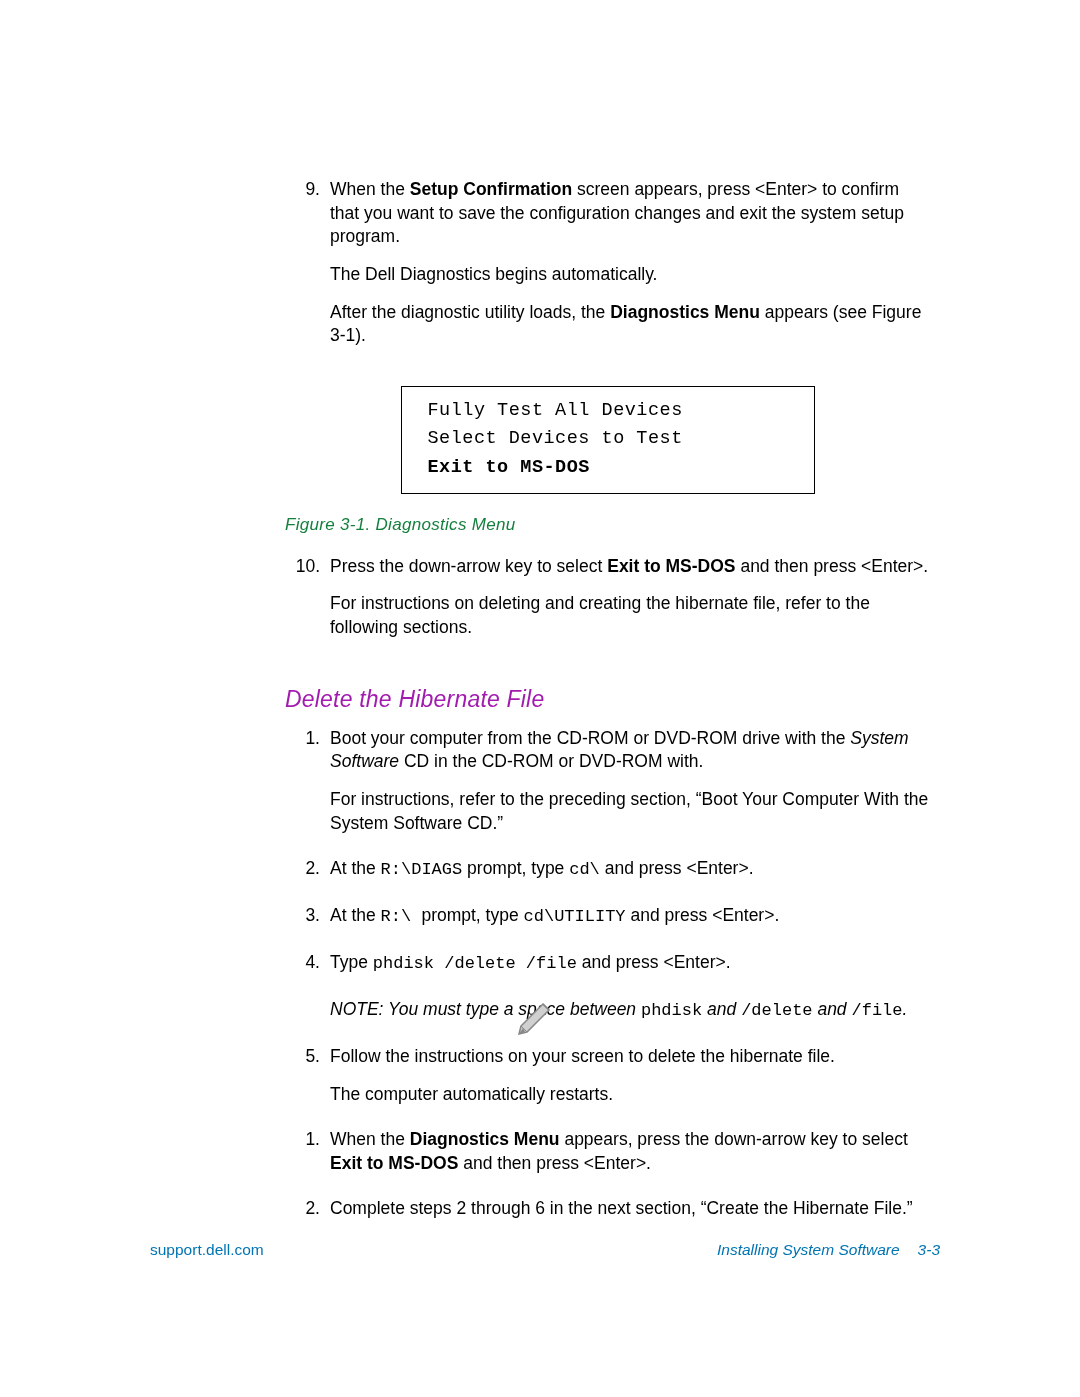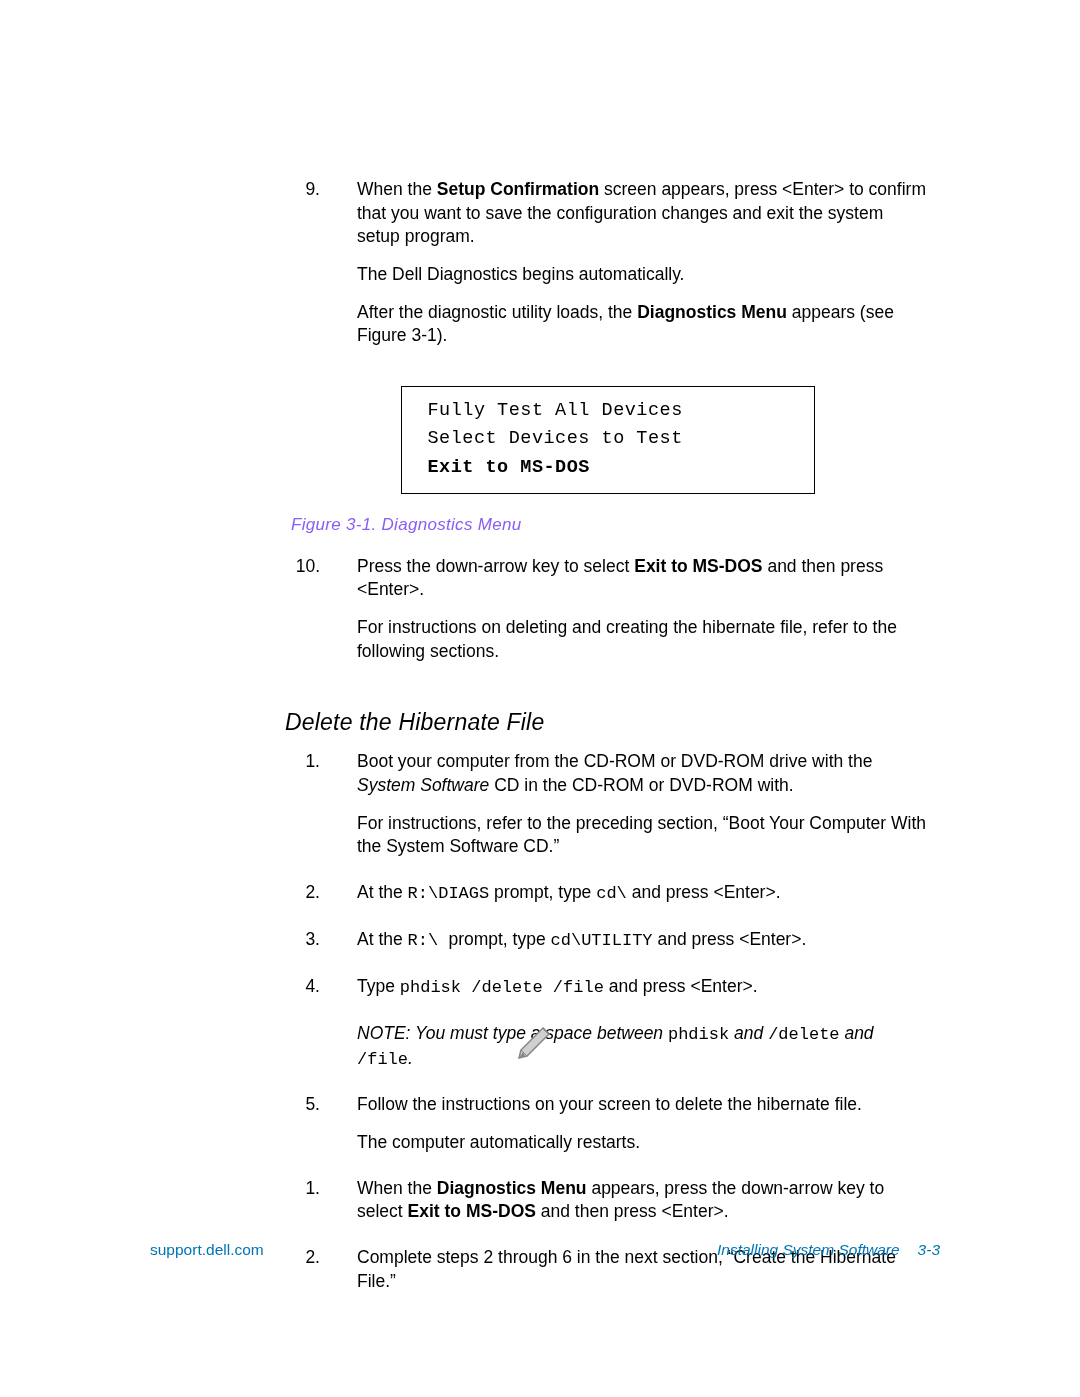--- a/index.html
+++ b/index.html
@@ -22,42 +22,42 @@
     padding: 170px 150px 0 150px;
     box-sizing: border-box;
   }
   .content {
     margin-left: 135px;
     font-size: 17.5px;
     line-height: 1.35;
   }
   .ol-row { display: flex; margin-top: 8px; }
   .ol-num { width: 35px; flex-shrink: 0; text-align: right; padding-right: 10px; }
-  .ol-body { flex: 1; margin-left: 27px; }
+  .ol-body { flex: 1; }
   .ol-body p { margin: 0 0 14px 0; }
   .menu-box {
     border: 1.5px solid #000;
     width: 360px;
     margin: 24px auto 20px auto;
     padding: 10px 26px;
     font-family: "Courier New", monospace;
     font-size: 18.5px;
     line-height: 1.55;
     letter-spacing: 0.5px;
   }
   .menu-box .bold { font-weight: bold; }
   .figcap {
-    color: #8b5cf6;
+    color: #15803d;
     font-style: italic;
-    margin: 10px 0 18px 6px;
+    margin: 10px 0 18px 0;
     font-size: 17px;
     letter-spacing: 0.3px;
   }
   .h2 {
-    color: #000000;
+    color: #a21caf;
     font-style: italic;
     font-size: 23px;
     margin: 30px 0 12px -135px;
     padding-left: 135px;
     letter-spacing: 0.2px;
   }
   .strong { font-weight: bold; }
   .ital { font-style: italic; }
   .mono { font-family: "Courier New", monospace; font-size: 17px; }
   .note-icon {

